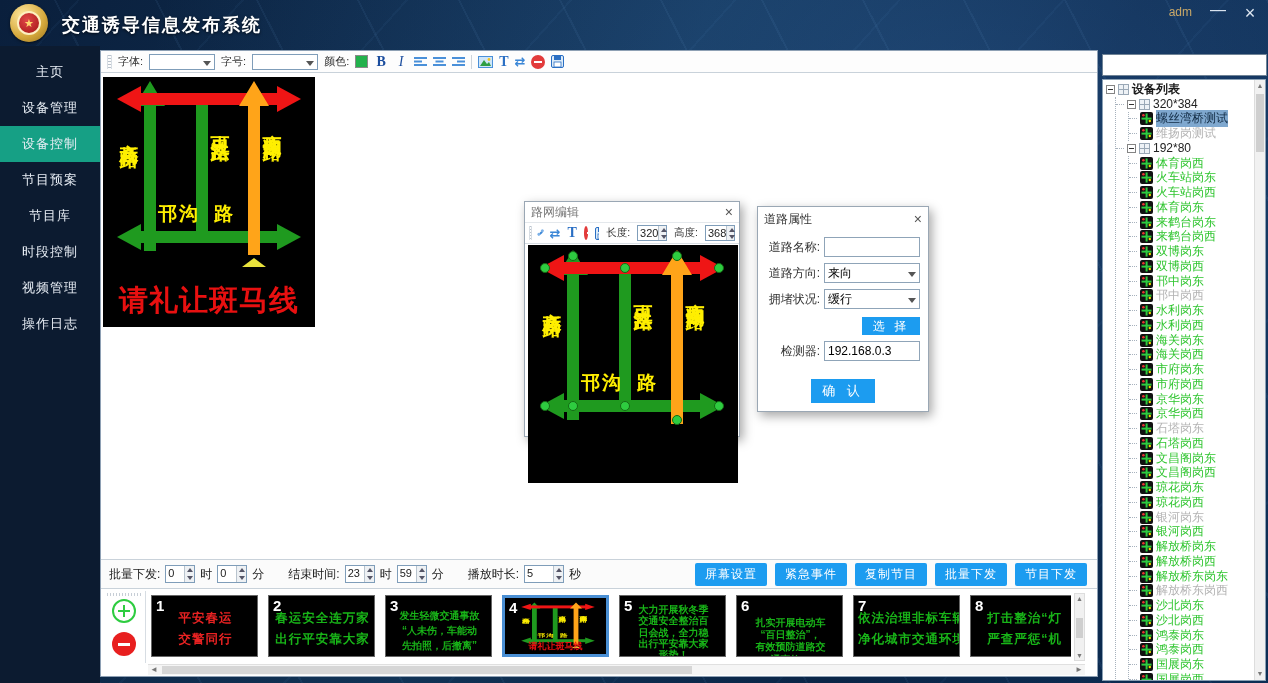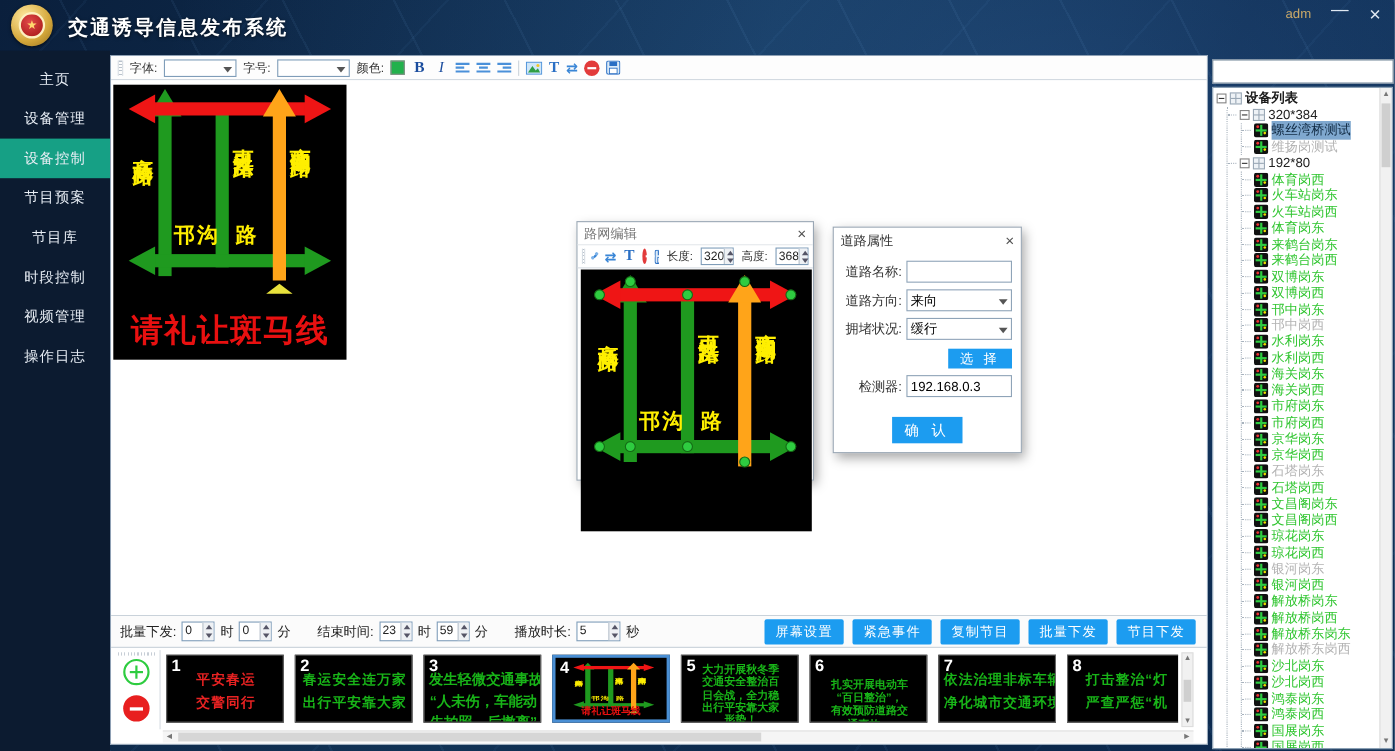--- a/index.html
+++ b/index.html
@@ -92,21 +92,21 @@
   .circ.plus::before{left:4px;top:9px;width:12px;height:2px}
   .circ.plus::after{left:9px;top:4px;width:2px;height:12px}
   .circ.minus{background:#e81f1f}
   .circ.minus::before{content:"";position:absolute;left:6px;top:11px;width:12px;height:3px;background:#fff}
   .thumbs{position:absolute;left:50px;top:6px;right:26px;height:64px;display:flex;gap:10px;overflow:hidden}
   .thumb{width:107px;height:62px;background:#000;border:1px solid #666;position:relative;flex:none}
   .thumb.selected{border:3px solid #4a8fd4}
   .tnum{position:absolute;left:4px;top:1px;color:#fff;font-weight:bold;font-size:15px;z-index:3}
   .tlines{position:absolute;inset:0;padding:12px 2px 0 4px;text-align:center;font-weight:bold;white-space:nowrap;overflow:hidden}
   .tlines.l2{font-size:12.5px;line-height:1.65;letter-spacing:1px}
-  .tlines.l3{font-size:13px;line-height:1.5}
+  .tlines.l3{font-size:10px;line-height:1.5}
   .tlines.l4{font-size:10px;line-height:1.22;padding-top:21px}
   .tlines.l5{font-size:10px;line-height:1.13;padding-top:8px}
   .mini-net{position:absolute;left:15px;top:4px;width:76px;height:47px}
   .mini-net .net-slot{left:0;top:0;transform:scale(.40,.245);transform-origin:0 0}
   .mini-msg{position:absolute;left:0;right:0;bottom:1px;text-align:center;color:#e81010;font-size:9px;font-weight:bold;white-space:nowrap}
   .vsb2{position:absolute;right:12px;top:4px;width:11px;height:68px;background:#f1f1f1;border:1px solid #ddd;font-size:7px;color:#777;text-align:center}
   .vsb2 .th{position:absolute;left:1px;right:1px;top:24px;height:20px;background:#cfcfcf}
   .vsb2 .a{position:absolute;left:0;right:0;line-height:9px}
   .hsb{position:absolute;left:47px;right:12px;bottom:1px;height:11px;background:#f5f5f5;border-top:1px solid #e0e0e0;font-size:8px;color:#777}
   .hsb .th{position:absolute;left:14px;top:1px;height:8px;width:530px;background:#d6d6d6}

